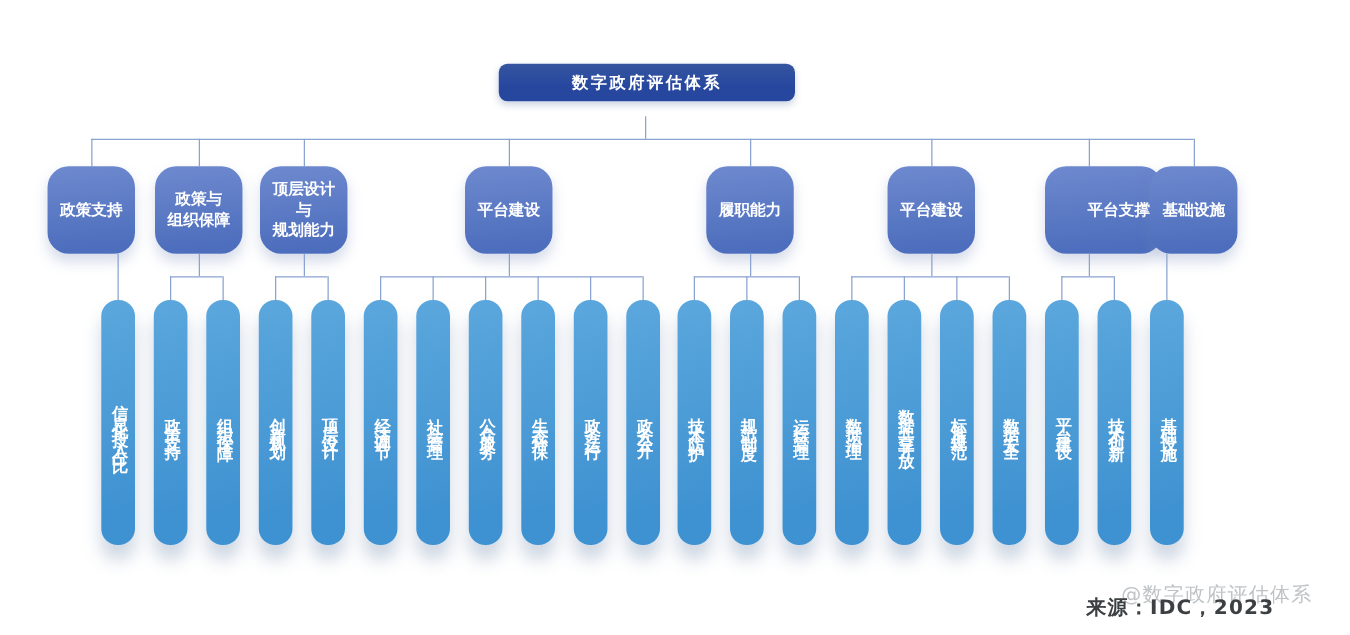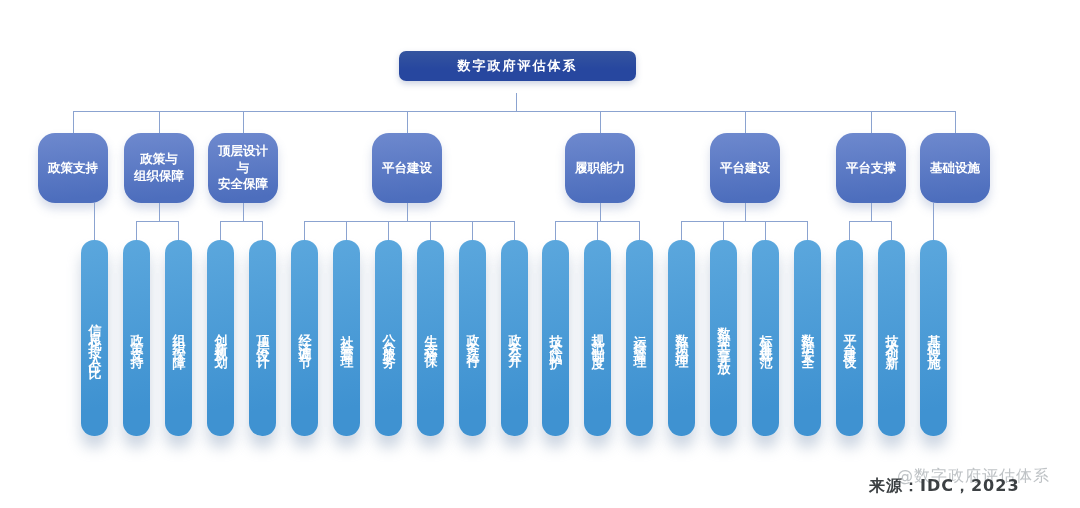--- a/index.html
+++ b/index.html
@@ -78,21 +78,21 @@
       <div class="cline" style="left: 178px; top: 221px; width: 1px; height: 19px;"></div>
       <div class="bar" style="left: 123px;">
         <span class="bar-label">政策支持</span>
       </div>
       <div class="bar" style="left: 165px;">
         <span class="bar-label">组织保障</span>
       </div>
       <div class="cat-node" style="left: 208px;">
         <div>顶层设计</div>
         <div>与</div>
-        <div>安全保障</div>
+        <div>规划能力</div>
       </div>
       <div class="cline" style="left: 243px; top: 203px; width: 1px; height: 18px;"></div>
       <div class="cline" style="left: 220px; top: 221px; width: 42px; height: 1px;"></div>
       <div class="cline" style="left: 220px; top: 221px; width: 1px; height: 19px;"></div>
       <div class="cline" style="left: 262px; top: 221px; width: 1px; height: 19px;"></div>
       <div class="bar" style="left: 207px;">
         <span class="bar-label">创新规划</span>
       </div>
       <div class="bar" style="left: 249px;">
         <span class="bar-label">顶层设计</span>
@@ -157,21 +157,21 @@
       </div>
       <div class="bar" style="left: 710px;">
         <span class="bar-label">数据共享开放</span>
       </div>
       <div class="bar" style="left: 752px;">
         <span class="bar-label">标准规范</span>
       </div>
       <div class="bar" style="left: 794px;">
         <span class="bar-label">数据安全</span>
       </div>
-      <div class="cat-node" style="left: 836px;">
+      <div class="cat-node" style="left: 836px; padding-left: 24px;">
         <div>平台支撑</div>
       </div>
       <div class="cline" style="left: 871px; top: 203px; width: 1px; height: 18px;"></div>
       <div class="cline" style="left: 849px; top: 221px; width: 42px; height: 1px;"></div>
       <div class="cline" style="left: 849px; top: 221px; width: 1px; height: 19px;"></div>
       <div class="cline" style="left: 891px; top: 221px; width: 1px; height: 19px;"></div>
       <div class="bar" style="left: 836px;">
         <span class="bar-label">平台建设</span>
       </div>
       <div class="bar" style="left: 878px;">

